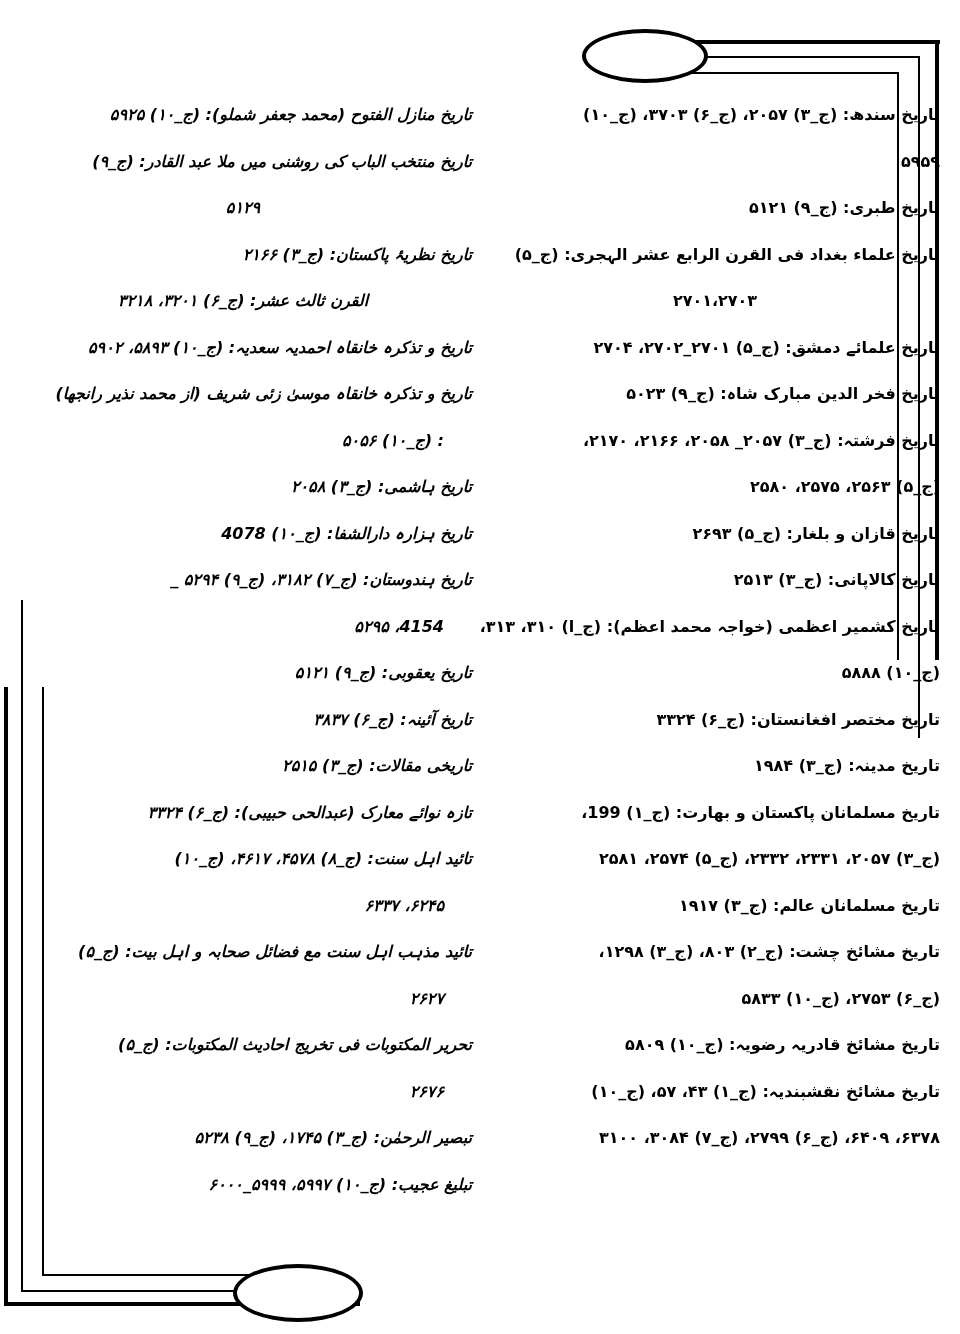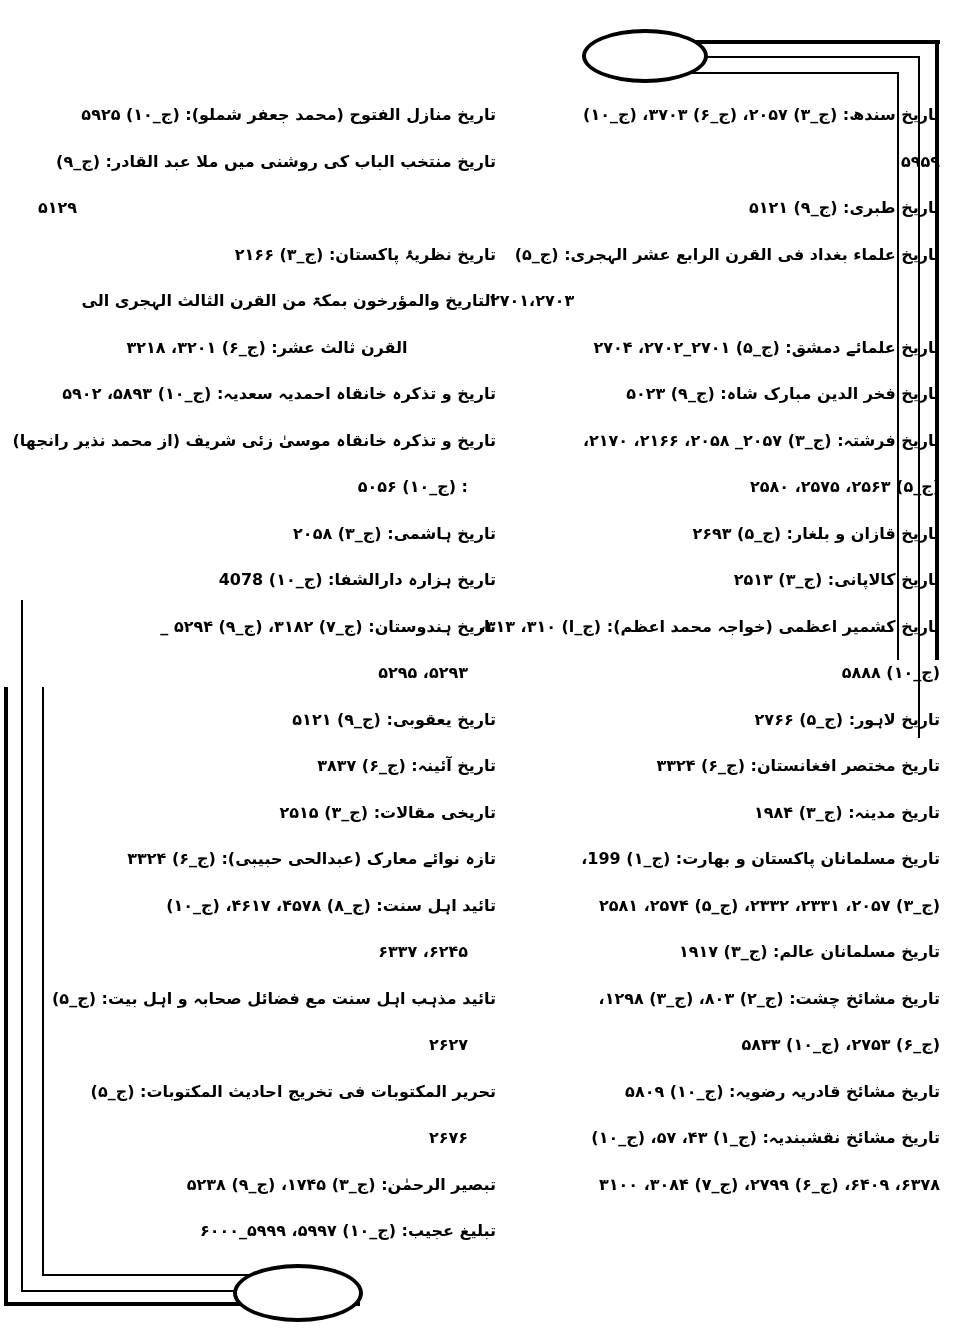--- a/index.html
+++ b/index.html
@@ -10,29 +10,29 @@
   }
   
   .frame{position:absolute;background:#000;}
   .ellipse{
     position:absolute;background:#ffffff;border:4px solid #000;
     border-radius:50%;
   }
   
   .col{position:absolute;top:92px;direction:rtl;}
   .col-right{right:20px;width:450px;}
-  .col-left{left:38px;width:458px;}
+  .col-left{left:14px;width:458px;font-style:italic;}
   .entry{margin:0;}
   .ln{
     font-size:16px;font-weight:bold;line-height:46.5px;height:46.5px;
     white-space:nowrap;text-align:right;color:#000;
   }
   .col-right .cont{}
   .col-left  .cont{text-align:right;padding-right:28px;}
-  .ln.a-left{text-align:left;padding:0 !important;}
+  .ln.a-left{text-align:center;padding:0 !important;}
   .ln.a-flush{text-align:center;padding:0 !important;}
 </style>
 </head>
 <body>
 
 <div class="page">
 
   <div class="frame" style="left:640px;top:40px;width:300px;height:4px;"></div>
   <div class="frame" style="left:648px;top:56px;width:272px;height:2px;"></div>
   <div class="frame" style="left:655px;top:72px;width:244px;height:2px;"></div>
@@ -75,23 +75,20 @@
       <div class="ln">تاریخ قازان و بلغار: (ج_۵) ۲۶۹۳</div>
     </div>
     <div class="entry">
       <div class="ln">تاریخ کالاپانی: (ج_۳) ۲۵۱۳</div>
     </div>
     <div class="entry">
       <div class="ln">تاریخ کشمیر اعظمی (خواجہ محمد اعظم): (ج_ا) ۳۱۰، ۳۱۳،</div>
       <div class="ln cont">(ج_۱۰) ۵۸۸۸</div>
     </div>
     <div class="entry">
-      <div class="ln">تاریخ لاہور: (ج_۵) ۲۷۶۶</div>
-    </div>
-    <div class="entry">
       <div class="ln">تاریخ مختصر افغانستان: (ج_۶) ۳۳۲۴</div>
     </div>
     <div class="entry">
       <div class="ln">تاریخ مدینہ: (ج_۳) ۱۹۸۴</div>
     </div>
     <div class="entry">
       <div class="ln">تاریخ مسلمانان پاکستان و بھارت: (ج_۱) 199،</div>
       <div class="ln cont">(ج_۳) ۲۰۵۷، ۲۳۳۱، ۲۳۳۲، (ج_۵) ۲۵۷۴، ۲۵۸۱</div>
     </div>
     <div class="entry">
@@ -115,39 +112,38 @@
       <div class="ln">تاریخ منازل الفتوح (محمد جعفر شملو): (ج_۱۰) ۵۹۲۵</div>
     </div>
     <div class="entry">
       <div class="ln">تاریخ منتخب الباب کی روشنی میں ملا عبد القادر: (ج_۹)</div>
       <div class="ln cont a-left">۵۱۲۹</div>
     </div>
     <div class="entry">
       <div class="ln">تاریخ نظریۂ پاکستان: (ج_۳) ۲۱۶۶</div>
     </div>
     <div class="entry">
-      <div class="ln">التاریخ والمؤرخون بمکۃ من القرن الثالث الہجری الی</div>
       <div class="ln cont a-flush">القرن ثالث عشر: (ج_۶) ۳۲۰۱، ۳۲۱۸</div>
     </div>
     <div class="entry">
       <div class="ln">تاریخ و تذکرہ خانقاہ احمدیہ سعدیہ: (ج_۱۰) ۵۸۹۳، ۵۹۰۲</div>
     </div>
     <div class="entry">
       <div class="ln">تاریخ و تذکرہ خانقاہ موسیٰ زئی شریف (از محمد نذیر رانجھا)</div>
       <div class="ln cont">: (ج_۱۰) ۵۰۵۶</div>
     </div>
     <div class="entry">
       <div class="ln">تاریخ ہاشمی: (ج_۳) ۲۰۵۸</div>
     </div>
     <div class="entry">
       <div class="ln">تاریخ ہزارہ دارالشفا: (ج_۱۰) 4078</div>
     </div>
     <div class="entry">
       <div class="ln">تاریخ ہندوستان: (ج_۷) ۳۱۸۲، (ج_۹) ۵۲۹۴ _</div>
-      <div class="ln cont">۵۲۹۳، ۵۲۹۵</div>
+      <div class="ln cont">4154، ۵۲۹۵</div>
     </div>
     <div class="entry">
       <div class="ln">تاریخ یعقوبی: (ج_۹) ۵۱۲۱</div>
     </div>
     <div class="entry">
       <div class="ln">تاریخ آئینہ: (ج_۶) ۳۸۳۷</div>
     </div>
     <div class="entry">
       <div class="ln">تاریخی مقالات: (ج_۳) ۲۵۱۵</div>
     </div>

